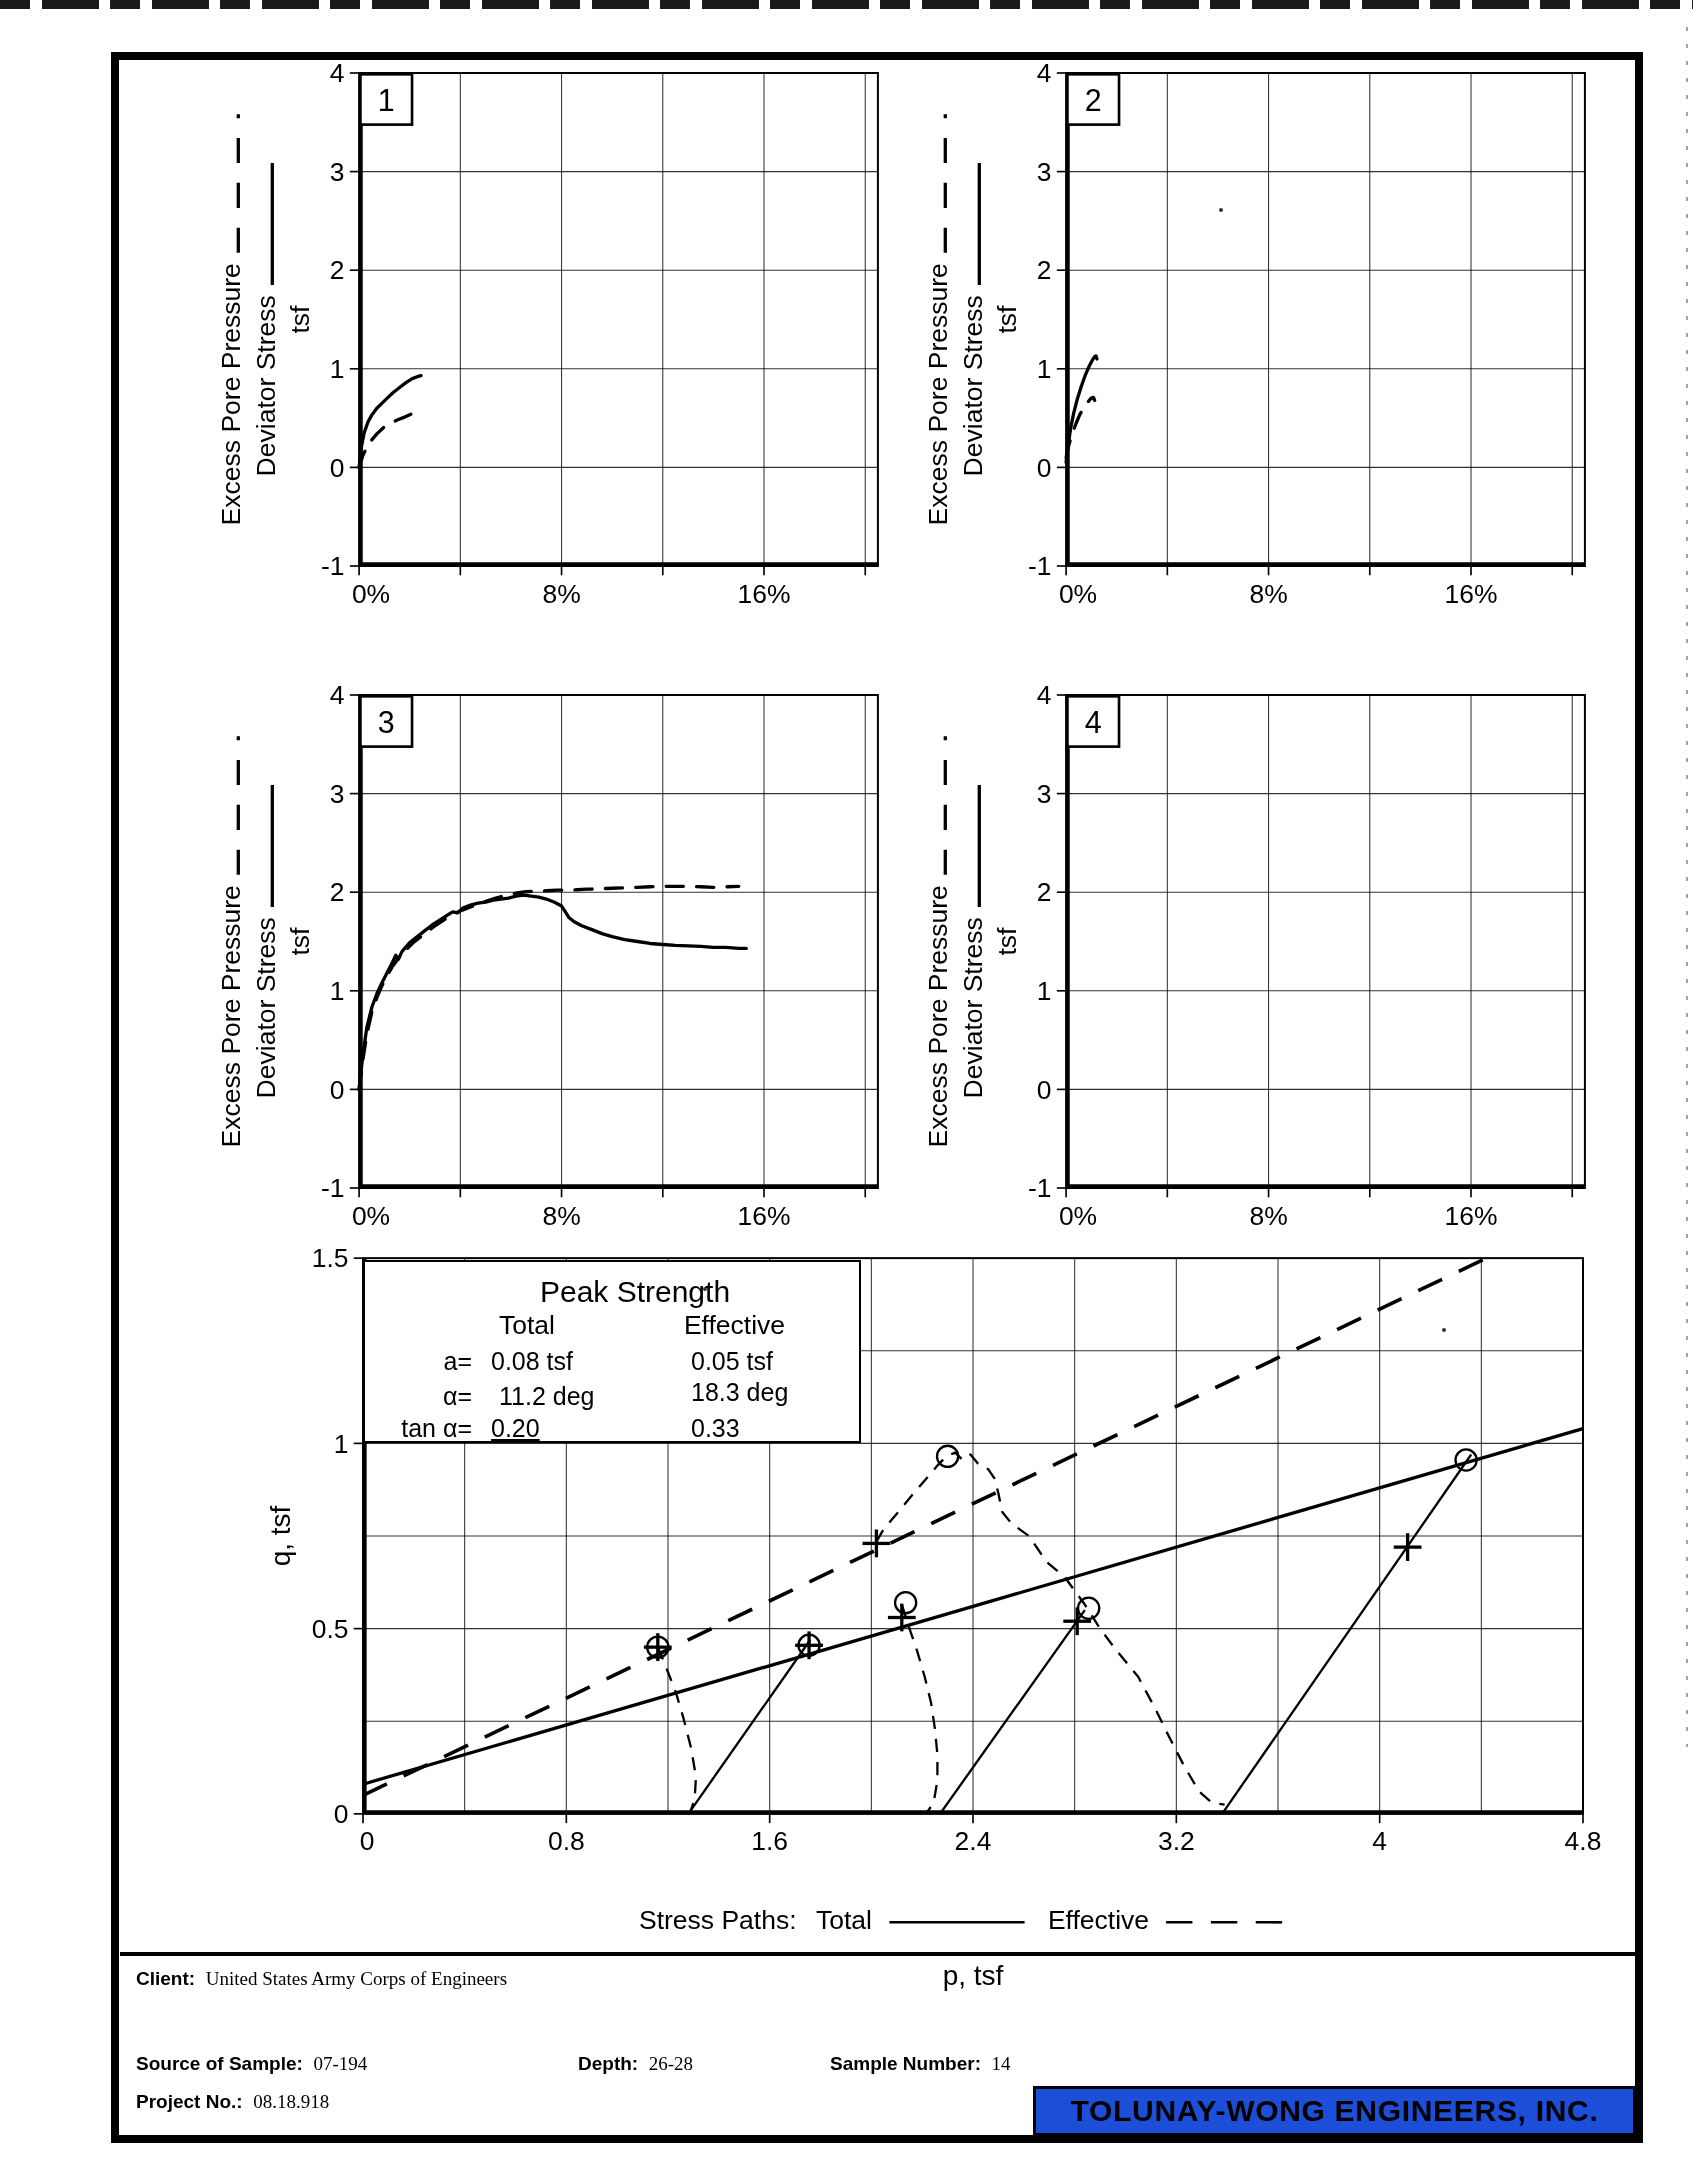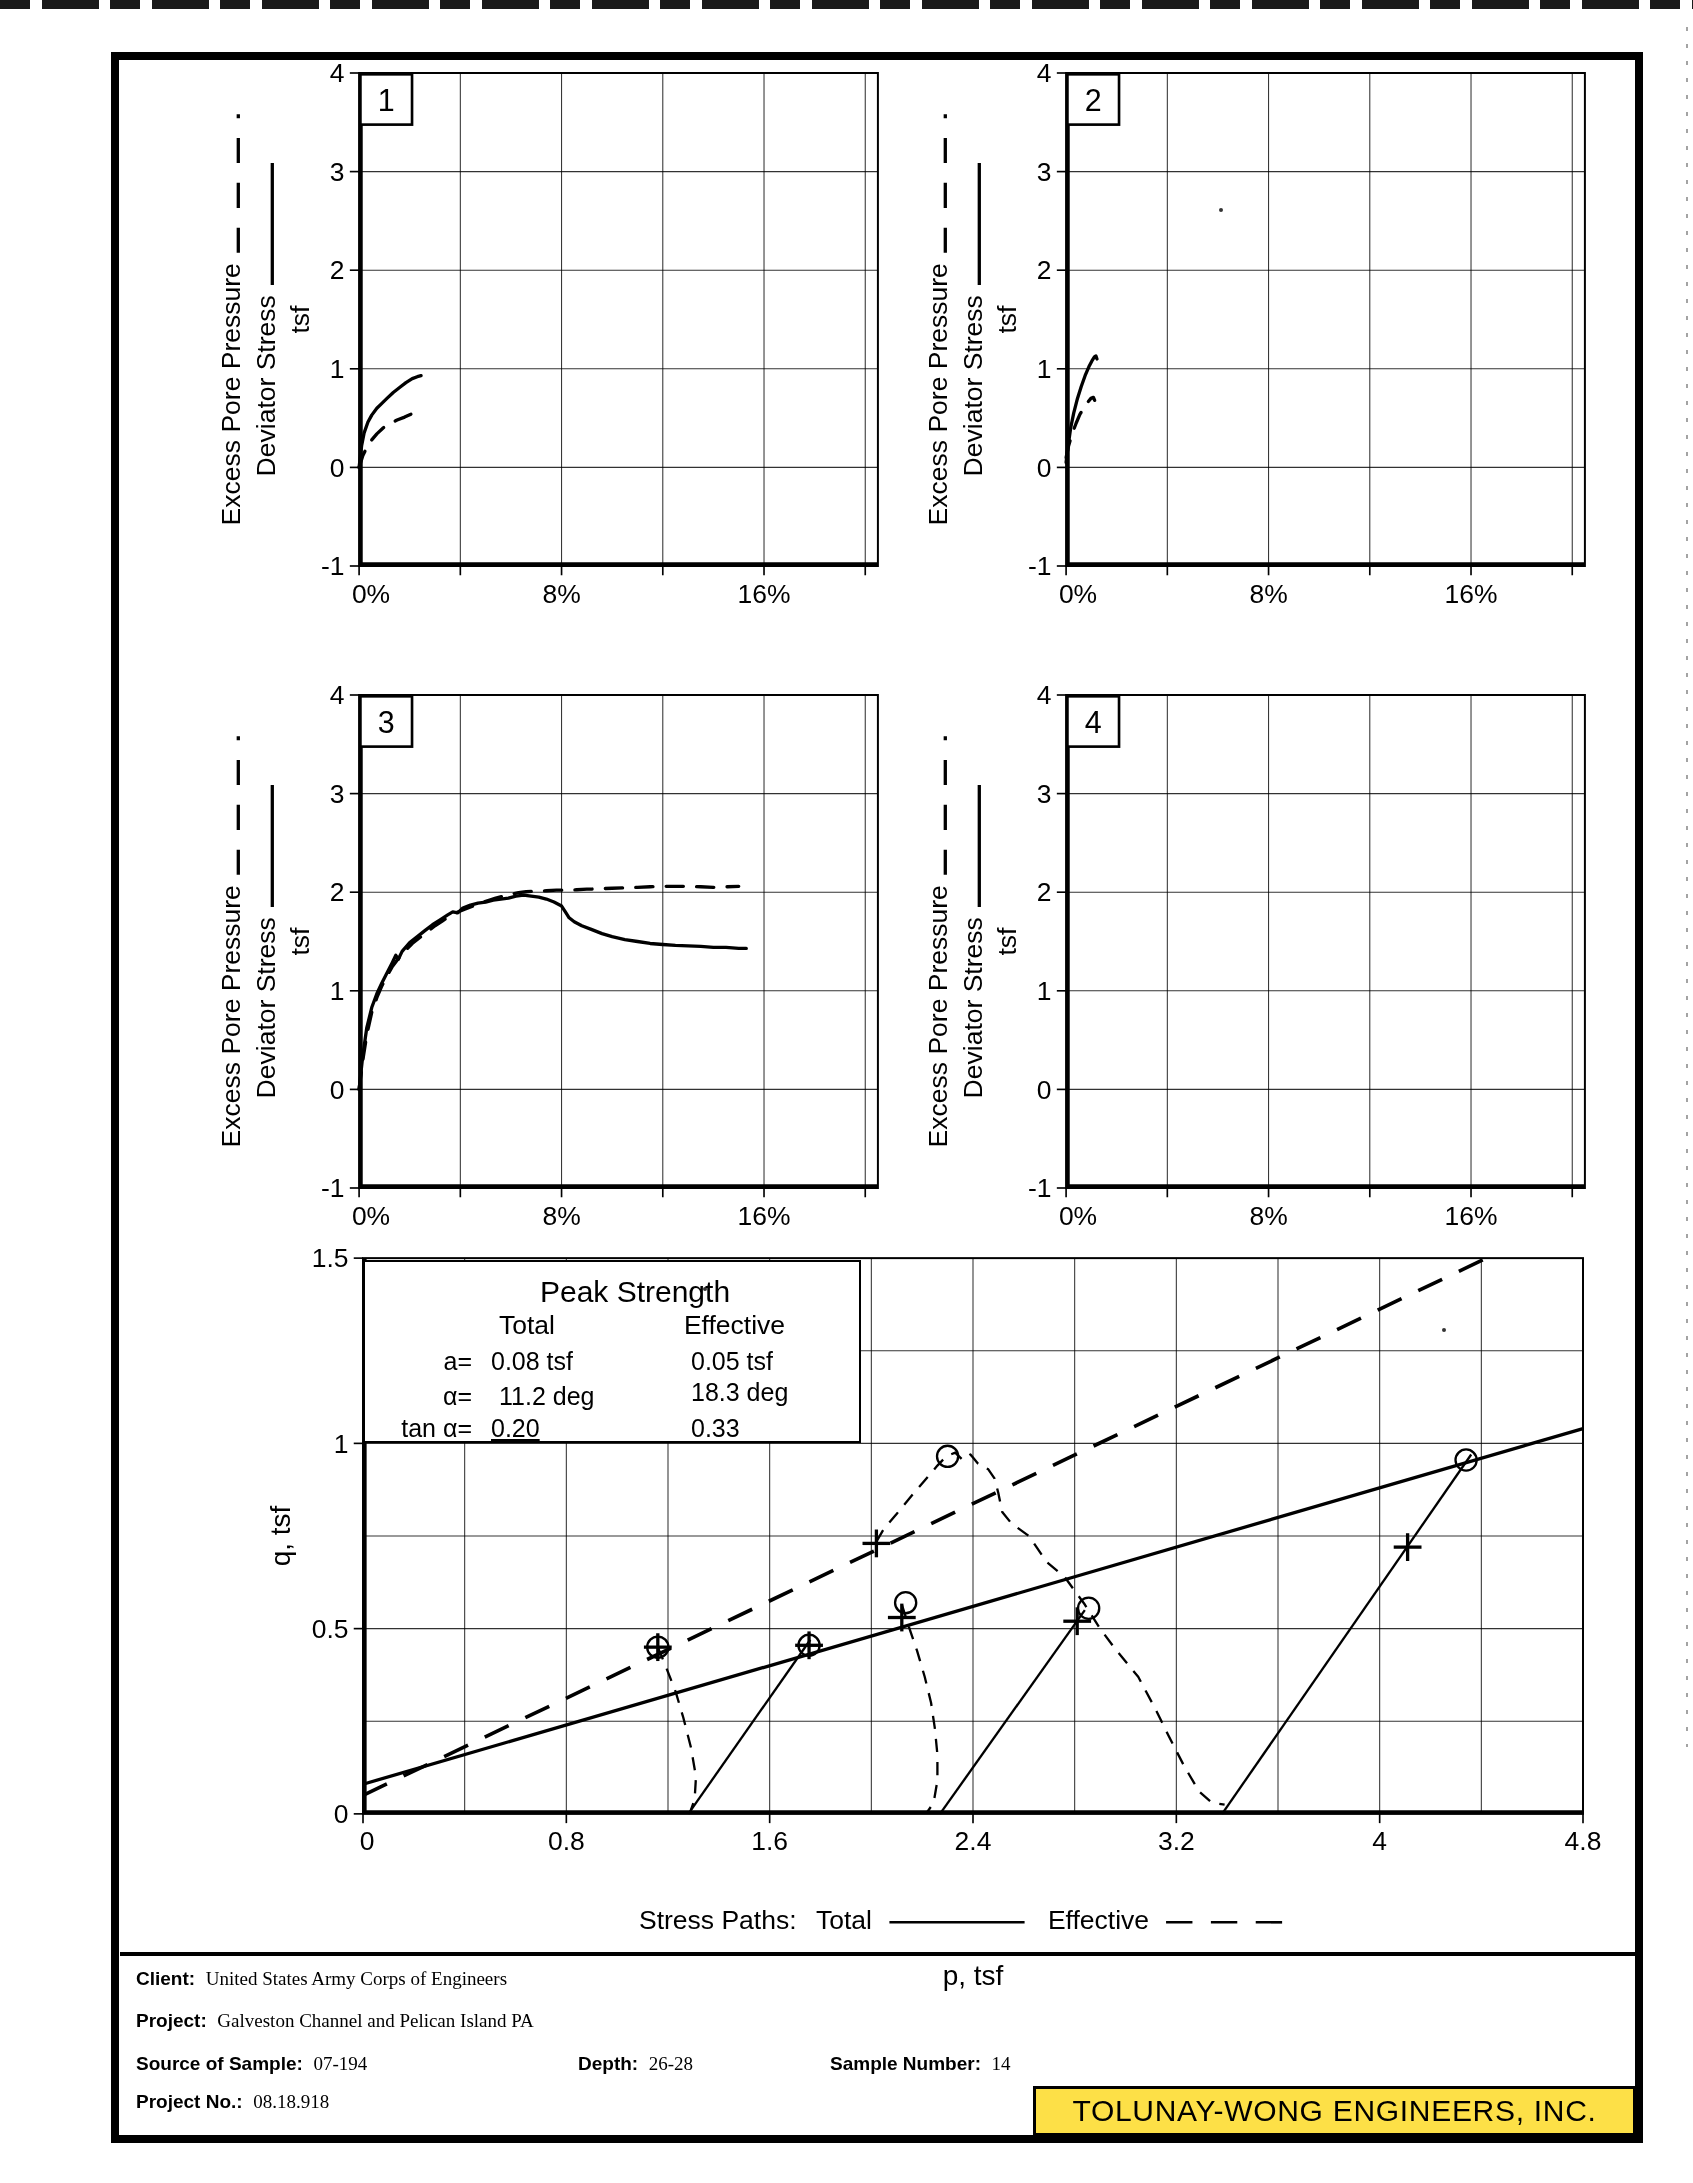--- a/index.html
+++ b/index.html
@@ -32,21 +32,21 @@
   .qlab-wrap{position:absolute;left:263px;top:1258px;height:556px;width:36px;}
   .qlab-inner{transform:rotate(-90deg) translateX(-556px);transform-origin:top left;width:556px;text-align:center;line-height:36px;font-size:28px;}
   .peakbox{position:absolute;left:363px;top:1260px;width:498px;height:183px;background:#fff;border:2.6px solid #000;box-sizing:border-box;font-size:25px;}
   .peakbox .cell{position:absolute;white-space:nowrap;}
   .centerline{position:absolute;left:363px;width:1220px;text-align:center;font-size:28px;}
   .legend-sample{display:inline-block;vertical-align:middle;margin:0 9.3px;}
   .inforow{position:absolute;white-space:nowrap;font-size:19px;}
   .inforow .lbl{font-weight:bold;font-family:"Liberation Sans",sans-serif;}
   .inforow .val{font-family:"Liberation Serif",serif;margin-left:10.6px;}
   .sep{position:absolute;left:120px;top:1952px;width:1515px;height:4px;background:#000;}
-  .companybox{position:absolute;left:1033px;top:2086px;width:603px;height:50px;border:3.3px solid #000;box-sizing:border-box;background:#fde047;text-align:center;line-height:44px;font-size:30px;font-weight:normal;letter-spacing:0.7px;}
+  .companybox{position:absolute;left:1033px;top:2086px;width:603px;height:50px;border:3.3px solid #000;box-sizing:border-box;background:#1d4ed8;text-align:center;line-height:44px;font-size:30px;font-weight:bold;letter-spacing:0.7px;}
   .speck{position:absolute;width:4px;height:4px;background:#000;border-radius:50%;opacity:.8;}
 </style>
 </head>
 <body>
 
 <div class="page">
   <div class="scan-top"></div>
   <div class="scan-right"></div>
   <div class="frame"></div>
 
@@ -378,23 +378,20 @@
     <span style="margin-left:6.6px;">Effective</span>
     <span class="legend-sample"><svg width="132" height="6.6" viewBox="0 0 200 10">
           <line x1="0" y1="5" x2="200" y2="5" stroke="#000" stroke-width="4" stroke-dasharray="40 28"></line>
         </svg></span>
   </div>
 
   <div class="sep"></div>
   <div class="inforow" style="left:136px;top:1968px;">
     <span class="lbl">Client:</span><span class="val">United States Army Corps of Engineers</span>
   </div>
-  <div class="inforow" style="left:136px;top:2010px;">
-    <span class="lbl">Project:</span><span class="val">Galveston Channel and Pelican Island PA</span>
-  </div>
   <div class="inforow" style="left:136px;top:2053px;">
     <span class="lbl">Source of Sample:</span><span class="val">07-194</span>
   </div>
   <div class="inforow" style="left:578px;top:2053px;">
     <span class="lbl">Depth:</span><span class="val">26-28</span>
   </div>
   <div class="inforow" style="left:830px;top:2053px;">
     <span class="lbl">Sample Number:</span><span class="val">14</span>
   </div>
   <div class="inforow" style="left:136px;top:2091px;">

